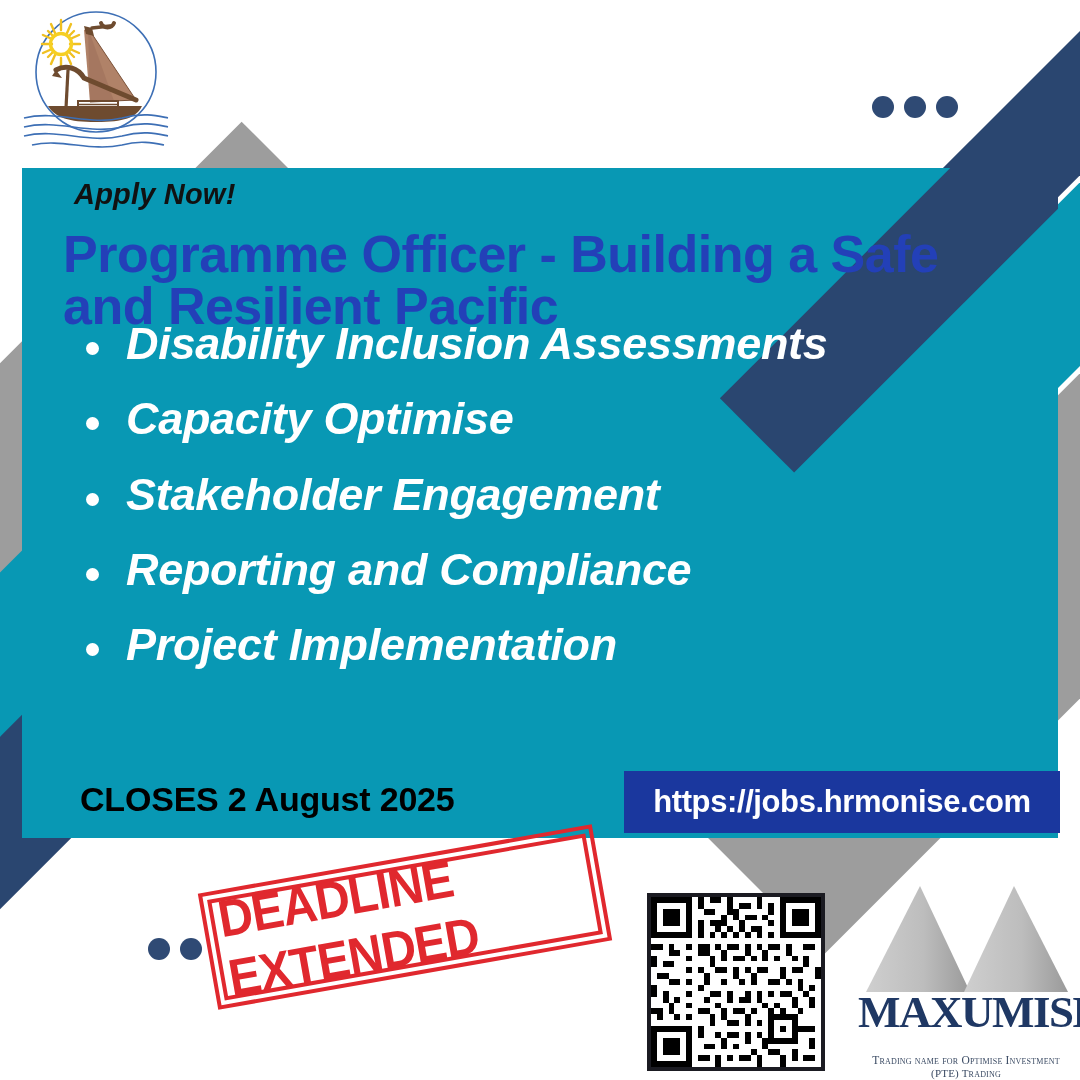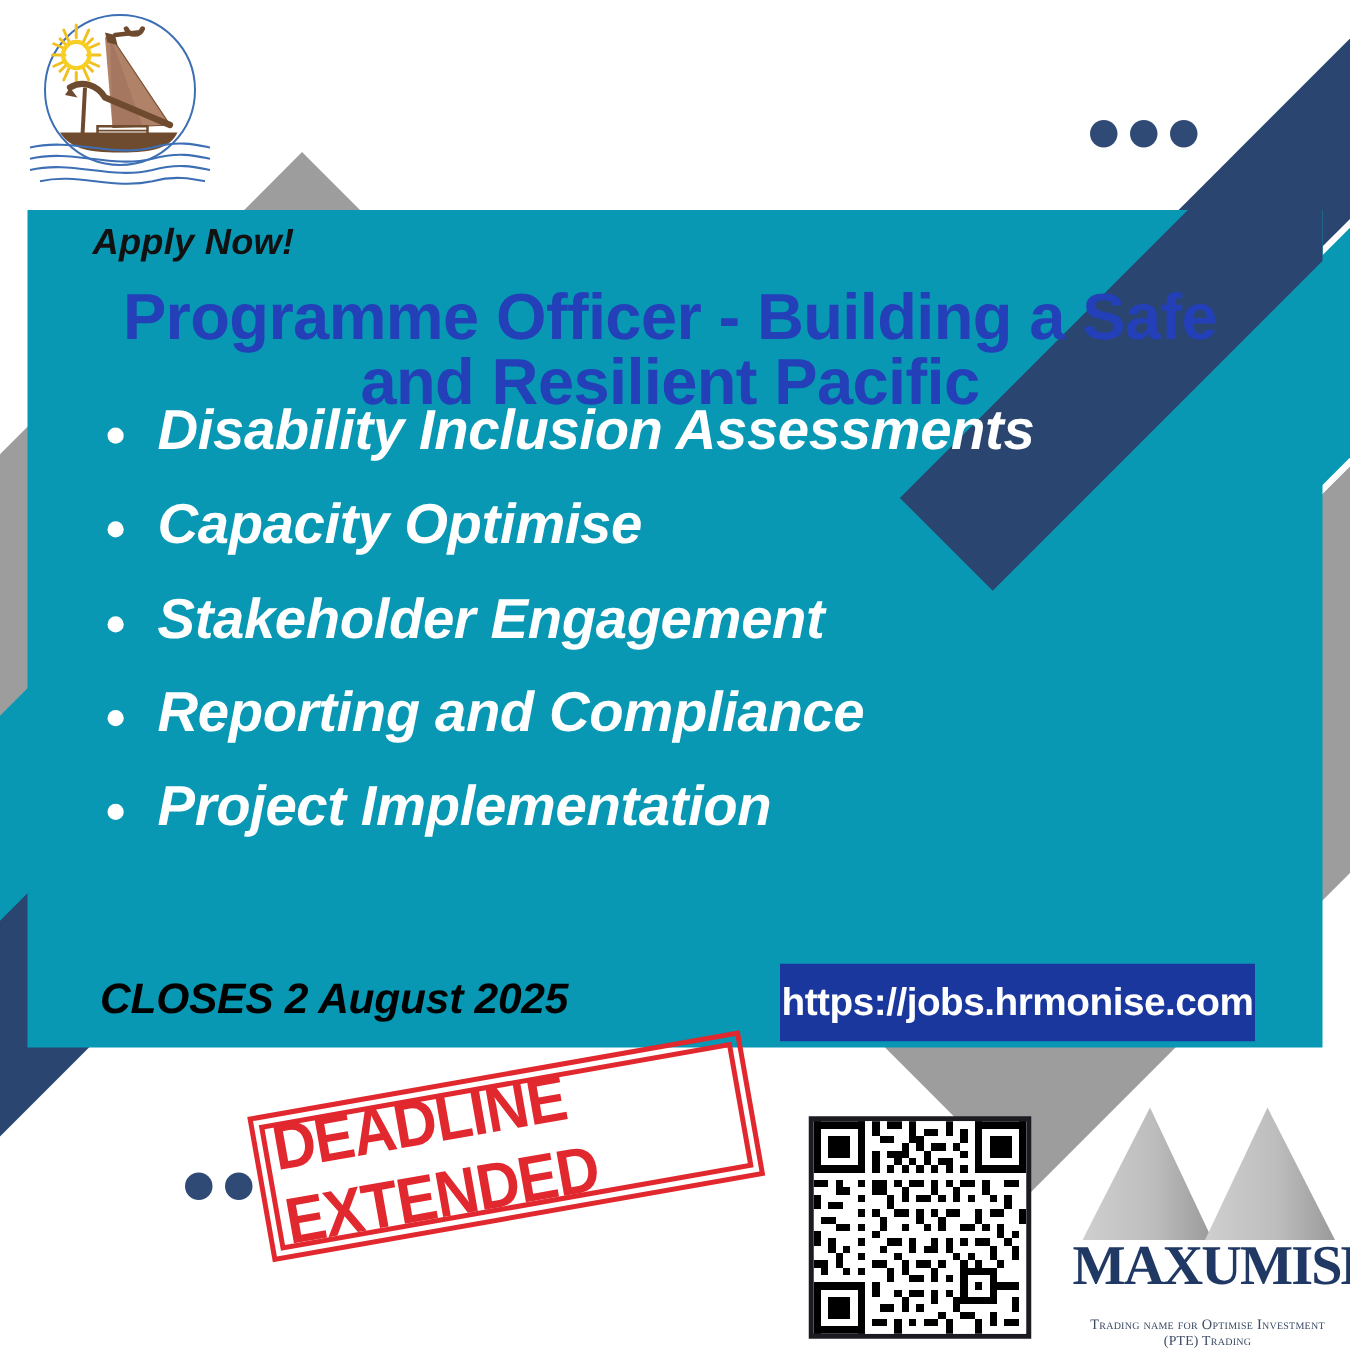--- a/index.html
+++ b/index.html
@@ -118,24 +118,24 @@
     font-size: 29px;
     font-weight: bold;
     font-style: italic;
     color: #111111;
     letter-spacing: 0.2px;
     margin-left: 16px;
   }
 
   .job-title {
     position: absolute;
-    left: 46px;
+    left: 63px;
     top: 228px;
     width: 980px;
-    text-align: center;
+    text-align: left;
     font-size: 52px;
     line-height: 1.0;
     font-weight: bold;
     color: #2340b8;
     letter-spacing: -0.5px;
   }
 
   .bullets {
     position: absolute;
     left: 78px;
@@ -166,30 +166,29 @@
     border-radius: 50%;
     background: #ffffff;
   }
 
   .closes {
     position: absolute;
     left: 80px;
     top: 780px;
     font-size: 34px;
     font-weight: bold;
-    font-style: italic;
     color: #000000;
     letter-spacing: -0.2px;
   }
 
   .url-banner {
     position: absolute;
     left: 624px;
     top: 771px;
-    width: 380px;
+    width: 436px;
     height: 62px;
     background: #1a379e;
     display: flex;
     align-items: center;
     justify-content: center;
   }
   .url-banner span {
     color: #ffffff;
     font-size: 31px;
     font-weight: bold;

